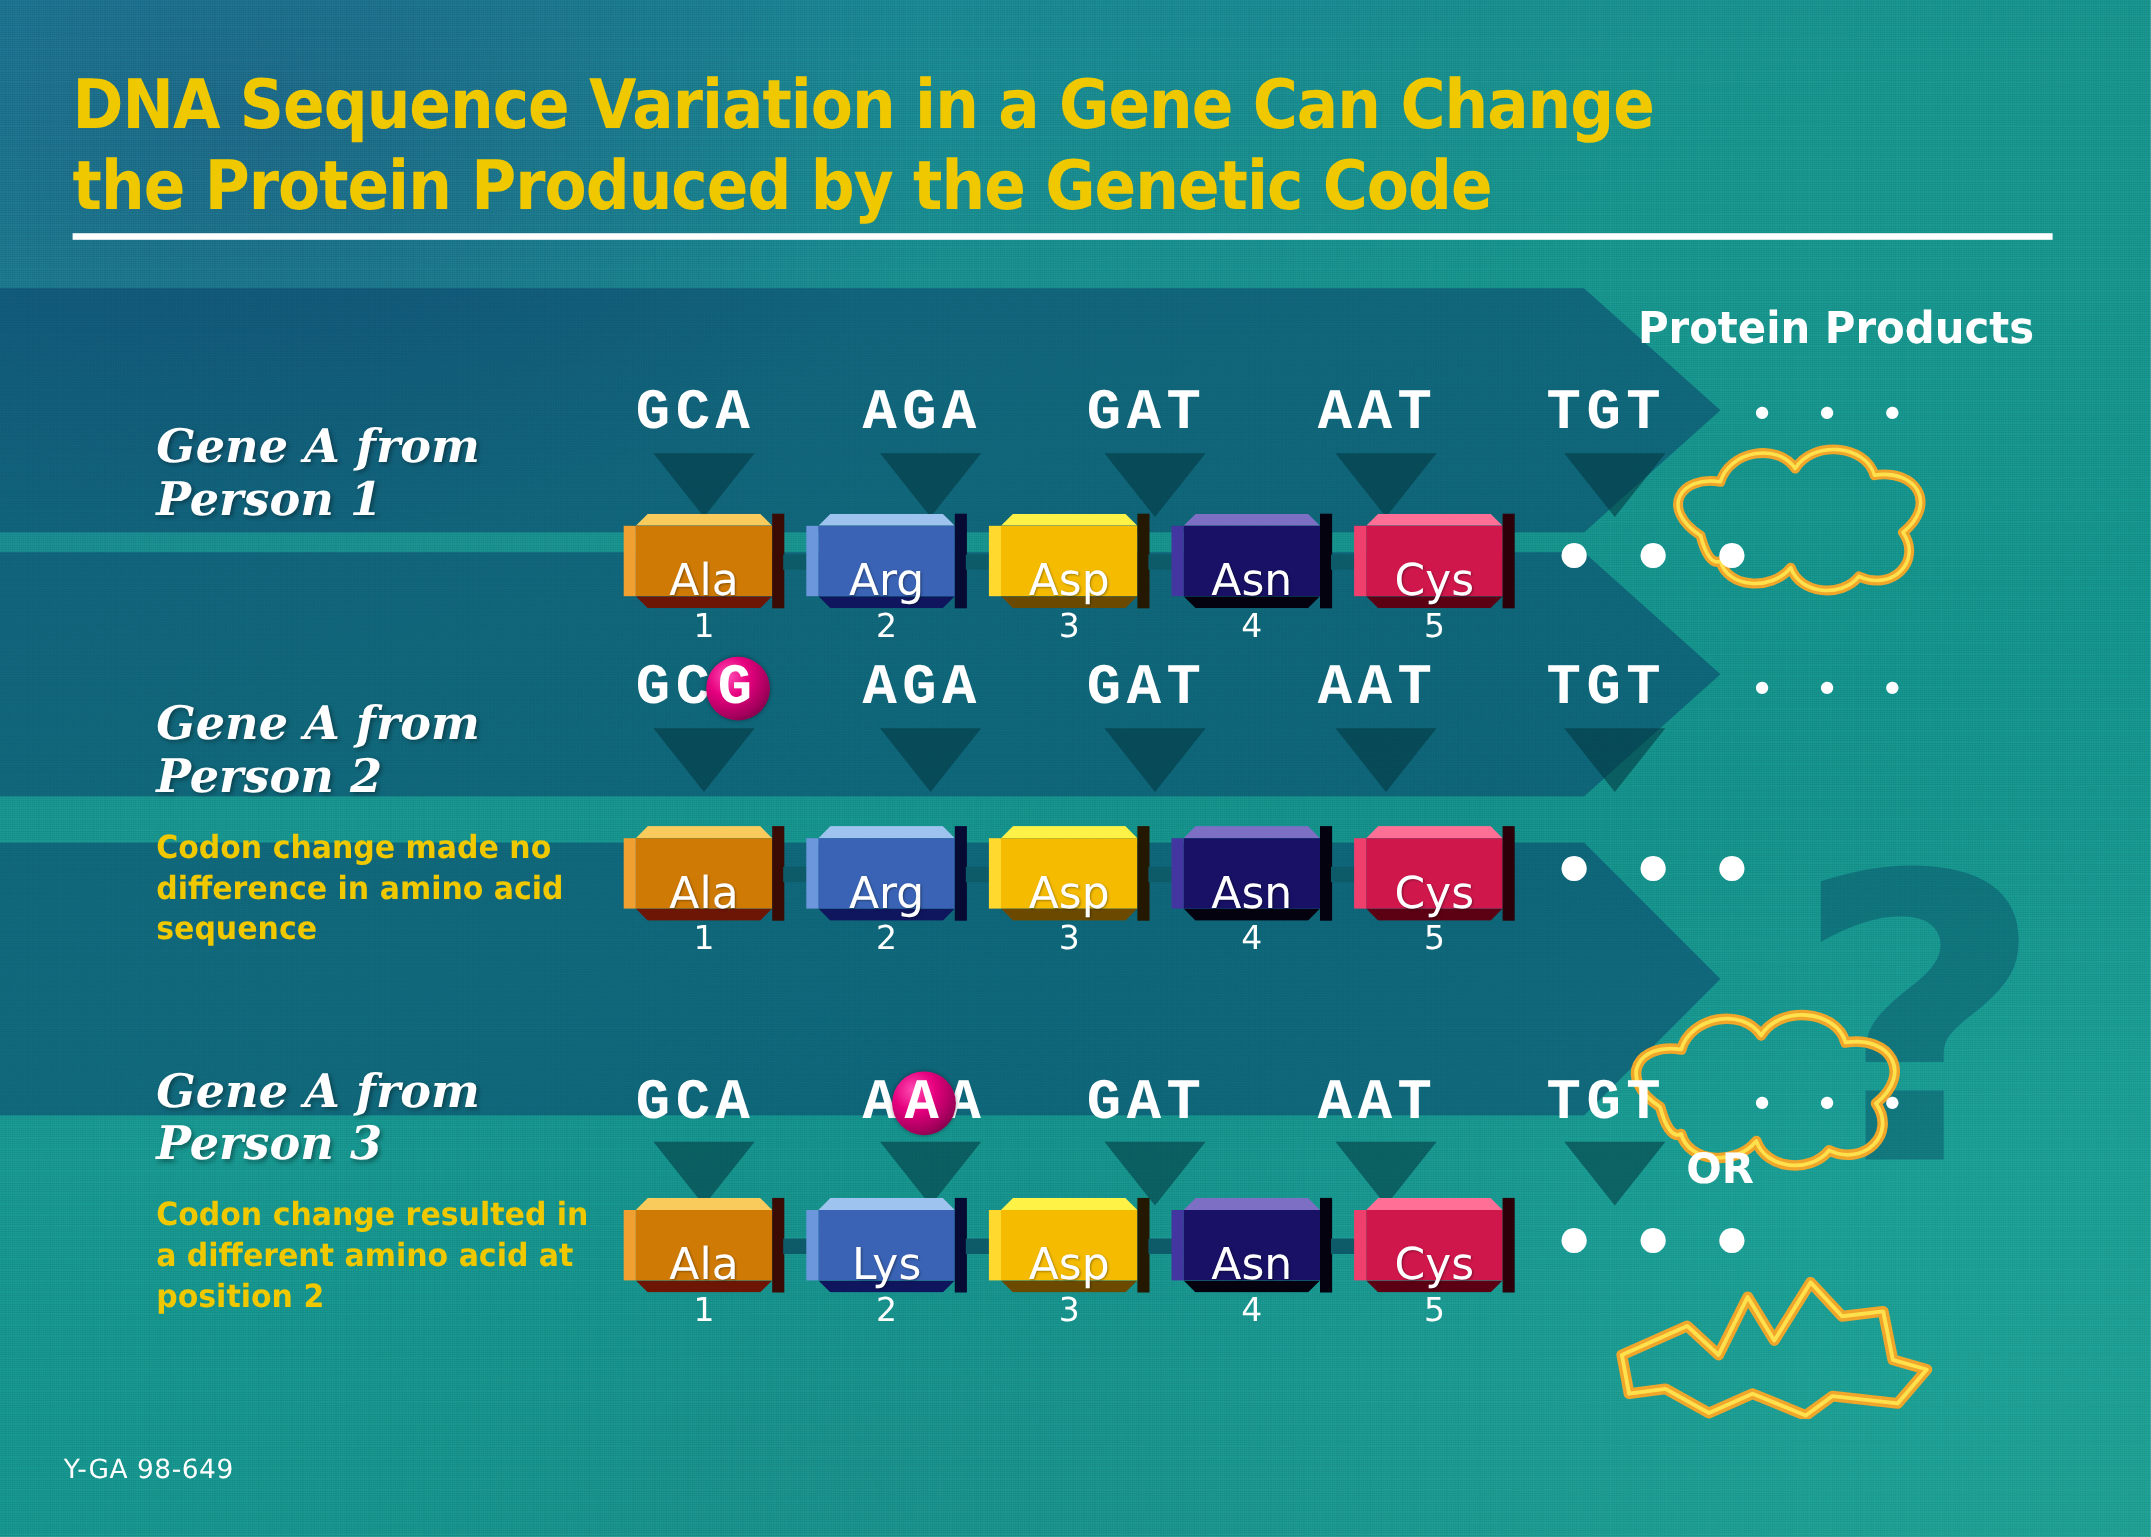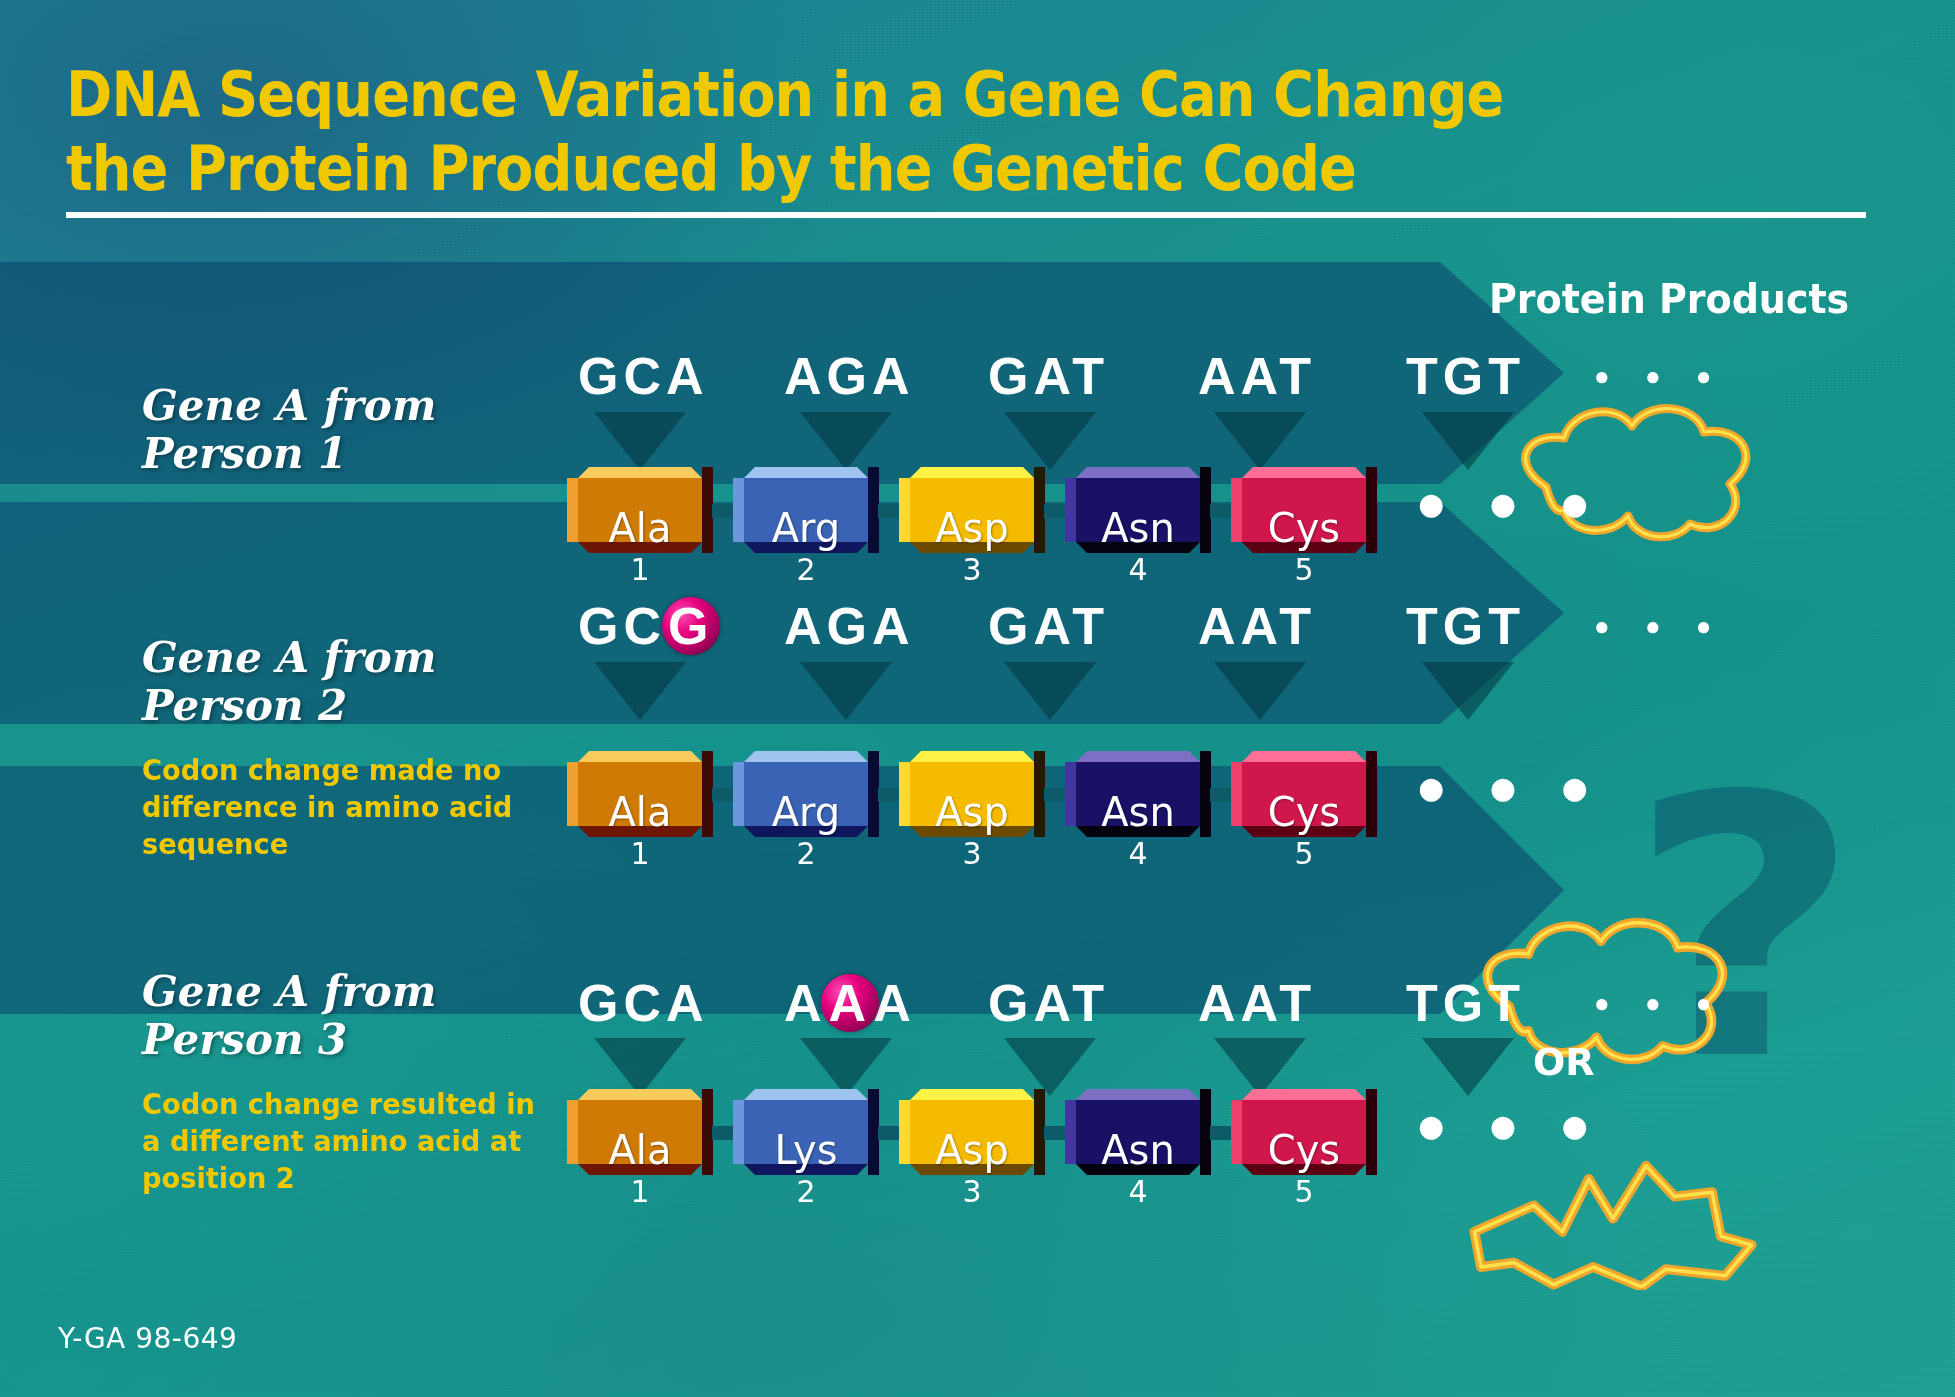--- a/index.html
+++ b/index.html
@@ -80,21 +80,21 @@
     position:absolute;
     font-family:"DejaVu Sans",sans-serif;
     font-weight:bold;font-size:29px;line-height:37px;
     color:#f0c800;width:450px;white-space:pre-line;
     transform:scaleX(.94);transform-origin:left top;
   }
 
   
   .dna{
     position:absolute;
-    font-family:Liberation Sans, sans-serif;
+    font-family:Liberation Mono, monospace;
     font-weight:600;font-size:52px;line-height:56px;
     color:#ffffff;letter-spacing:5px;white-space:nowrap;
   }
   .dna .mut{
     position:relative;display:inline-block;z-index:2;
     padding:0 2px;
   }
   .mut::before{
     content:"";position:absolute;z-index:-1;
     left:50%;top:50%;width:58px;height:58px;margin:-29px 0 0 -29px;
@@ -143,21 +143,21 @@
   }
   .or-label{
     position:absolute;left:1533px;top:1040px;
     font-family:"DejaVu Sans",sans-serif;font-weight:bold;
     font-size:38px;color:#ffffff;
   }
   .protein{position:absolute;}
 
   .footer{
     position:absolute;left:58px;top:1322px;
-    font-family:"DejaVu Sans",sans-serif;font-size:28px;color:#ffffff;
+    font-family:"DejaVu Sans",sans-serif;font-size:24px;color:#ffffff;
     letter-spacing:.5px;
   }
 </style>
 </head>
 <body>
 
 <div id="stage">
   <div id="grain"></div>
 
   <div class="band" style="left:0;top:262px;width:1440px;height:222px;--h:111px;">

